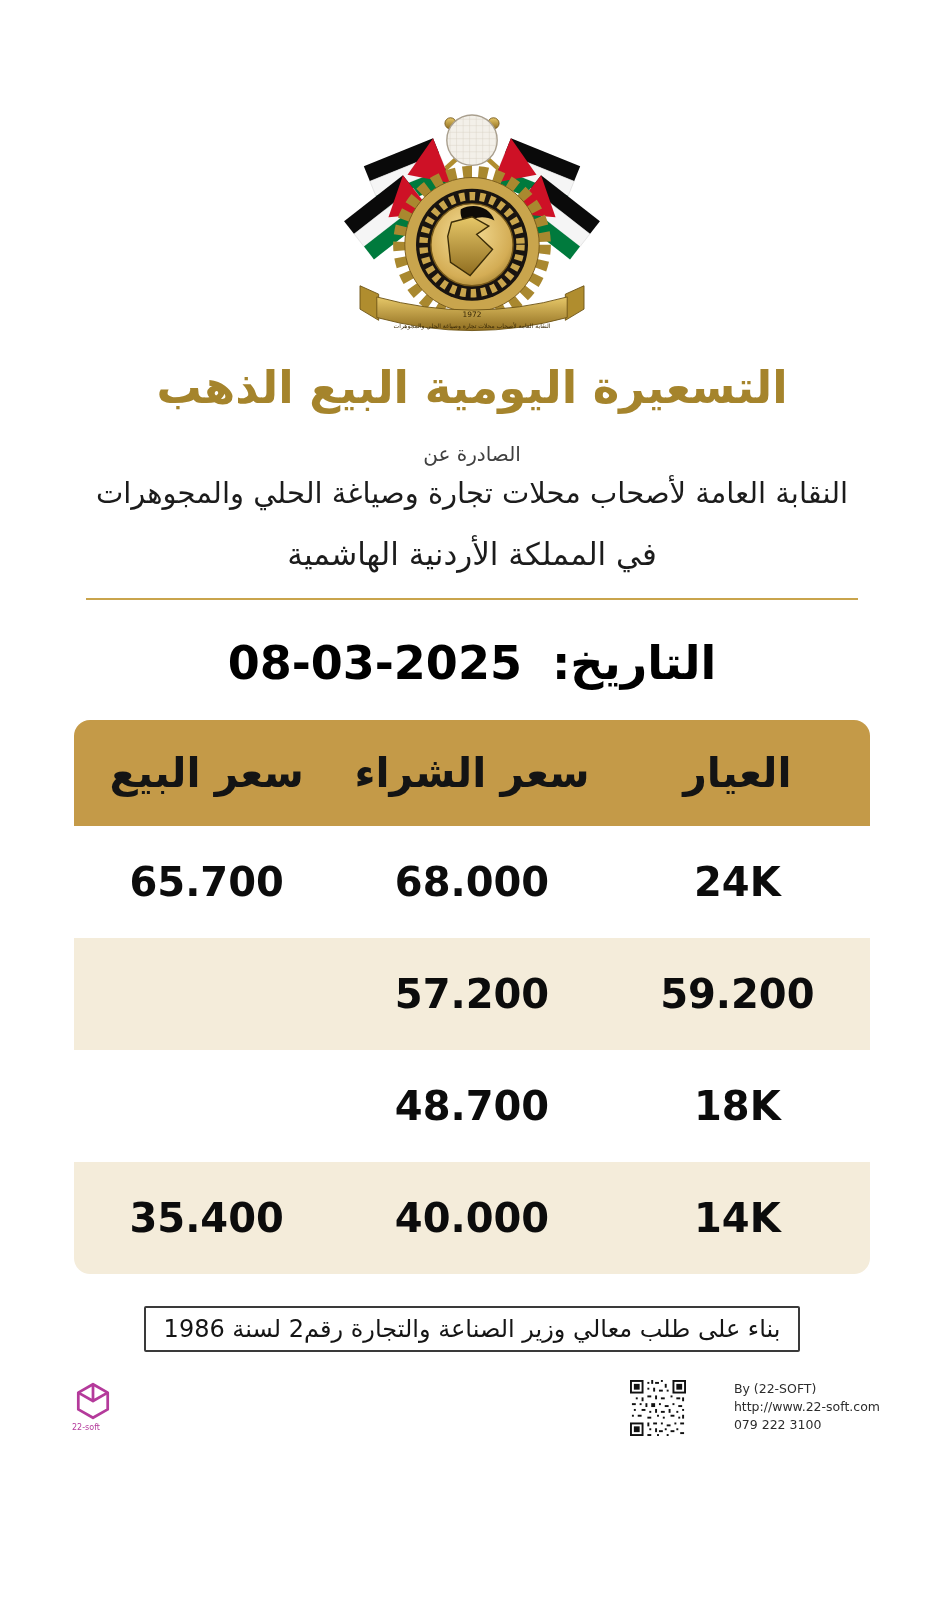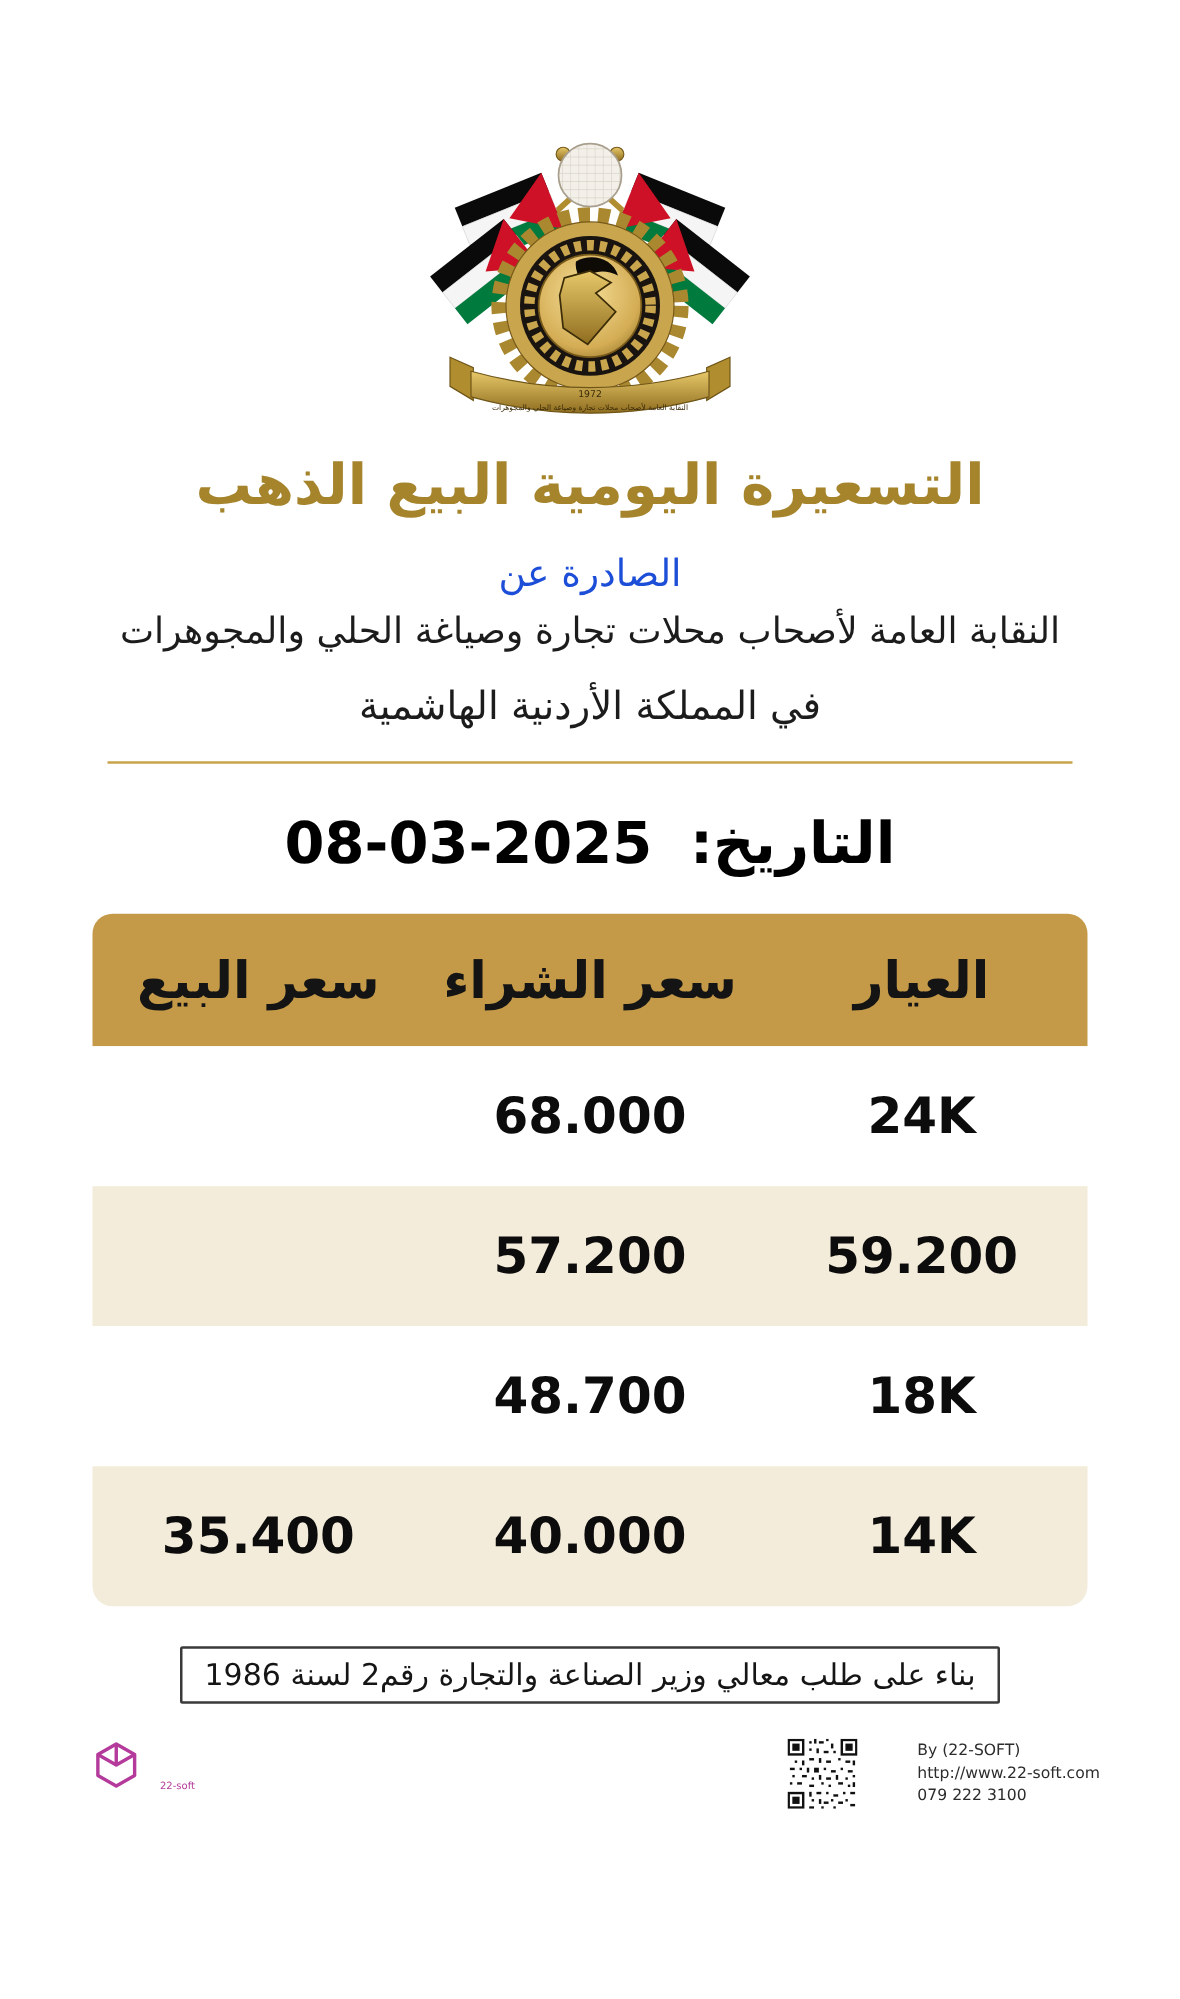--- a/index.html
+++ b/index.html
@@ -6,21 +6,21 @@
   .page{
     width:944px;height:1599px;margin:0 auto;background:#ffffff;
     box-sizing:border-box;padding-top:112px;position:relative;overflow:hidden;
     font-family:"DejaVu Sans","Liberation Sans",sans-serif;color:#111;
     text-align:center;
   }
   .logo-wrap{width:280px;margin:0 auto;}
   .title{
     margin:16px 0 0 0;font-size:45px;font-weight:bold;color:#a5842c;letter-spacing:0;
   }
-  .sub1{margin-top:28px;font-size:30px;color:#1d4ed8;}
+  .sub1{margin-top:28px;font-size:20px;color:#404040;}
   .sub2{margin-top:10px;font-size:29px;color:#1c1c1c;}
   .sub3{margin-top:26px;font-size:31px;color:#1c1c1c;}
   .rule{margin:26px auto 0;width:772px;height:2px;background:#c9a44c;}
   .date-line{margin-top:36px;font-size:46px;font-weight:bold;color:#000;}
   .date-line .val{margin-right:14px;}
   .price-table{
     margin:30px auto 0;width:796px;direction:rtl;
   }
   .thead{
     background:#c49a48;border-radius:16px 16px 0 0;
@@ -35,21 +35,21 @@
   .trow.last{border-radius:0 0 16px 16px;}
   .note-wrap{margin-top:32px;}
   .note{
     display:inline-block;border:2px solid #3a3a3a;border-radius:2px;
     padding:7px 18px;font-size:24px;color:#151515;direction:rtl;background:#fff;
   }
   .bottom-row{
     margin-top:28px;display:flex;justify-content:space-between;align-items:flex-start;
     padding:0 64px 0 72px;
   }
-  .brand{display:flex;flex-direction:row;align-items:flex-end;gap:14px;}
+  .brand{display:flex;flex-direction:column;align-items:flex-start;gap:1px;}
   .brand-caption{font-size:8px;color:#b43a9b;}
   .credits{display:flex;gap:8px;align-items:flex-start;text-align:left;}
   .credit-lines{font-size:12.5px;line-height:1.45;color:#2c2c2c;margin-left:40px;}
   .rtl{direction:rtl;}
 </style>
 </head>
 <body>
 
 <div class="page">
 
@@ -143,20 +143,21 @@
   <div class="price-table">
     <div class="thead">
       <div>العيار</div>
       <div>سعر الشراء</div>
       <div>سعر البيع</div>
     </div>
 
     <div class="trow">
       <div>24K</div>
       <div>68.000</div>
+      <div>65.700</div>
     </div>
     <div class="trow alt">
       <div>59.200</div>
       <div>57.200</div>
     </div>
     <div class="trow">
       <div>18K</div>
       <div>48.700</div>
     </div>
     <div class="trow alt last">

